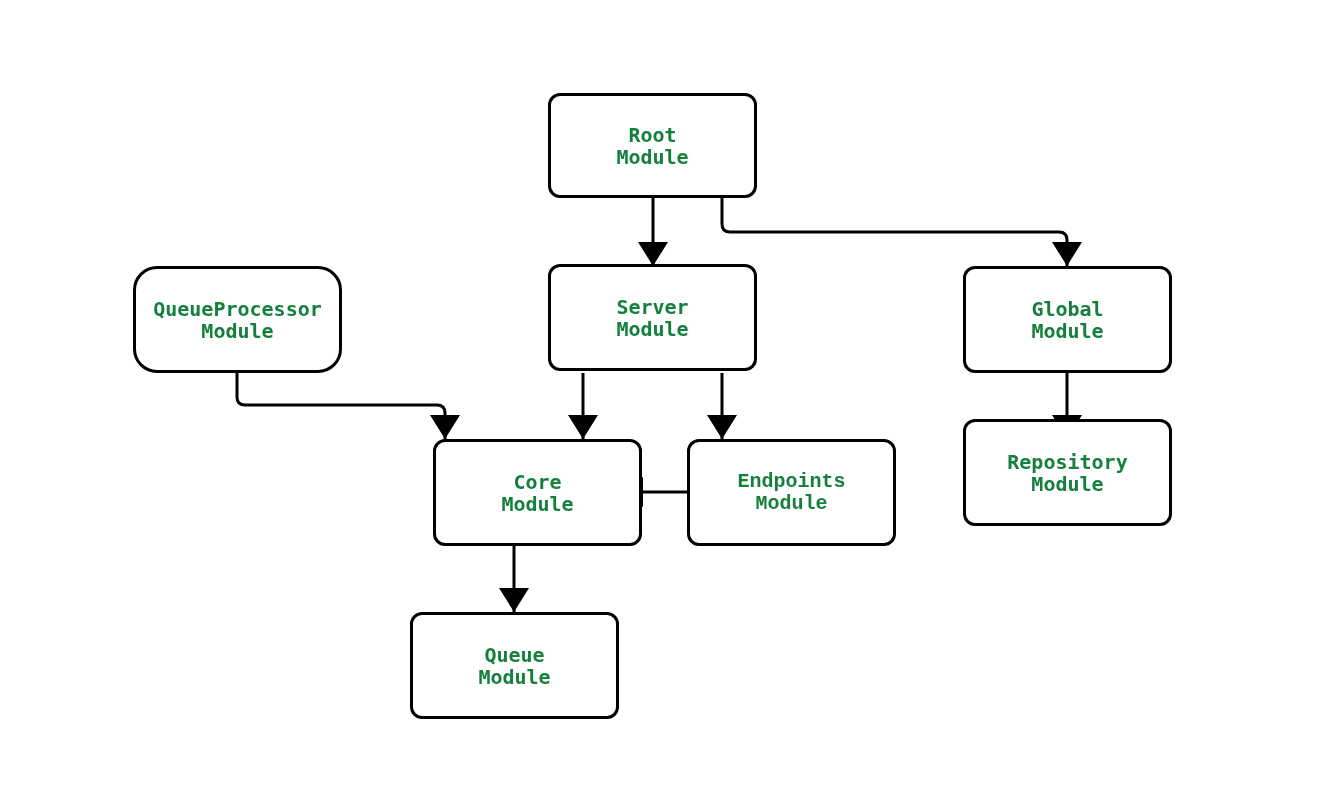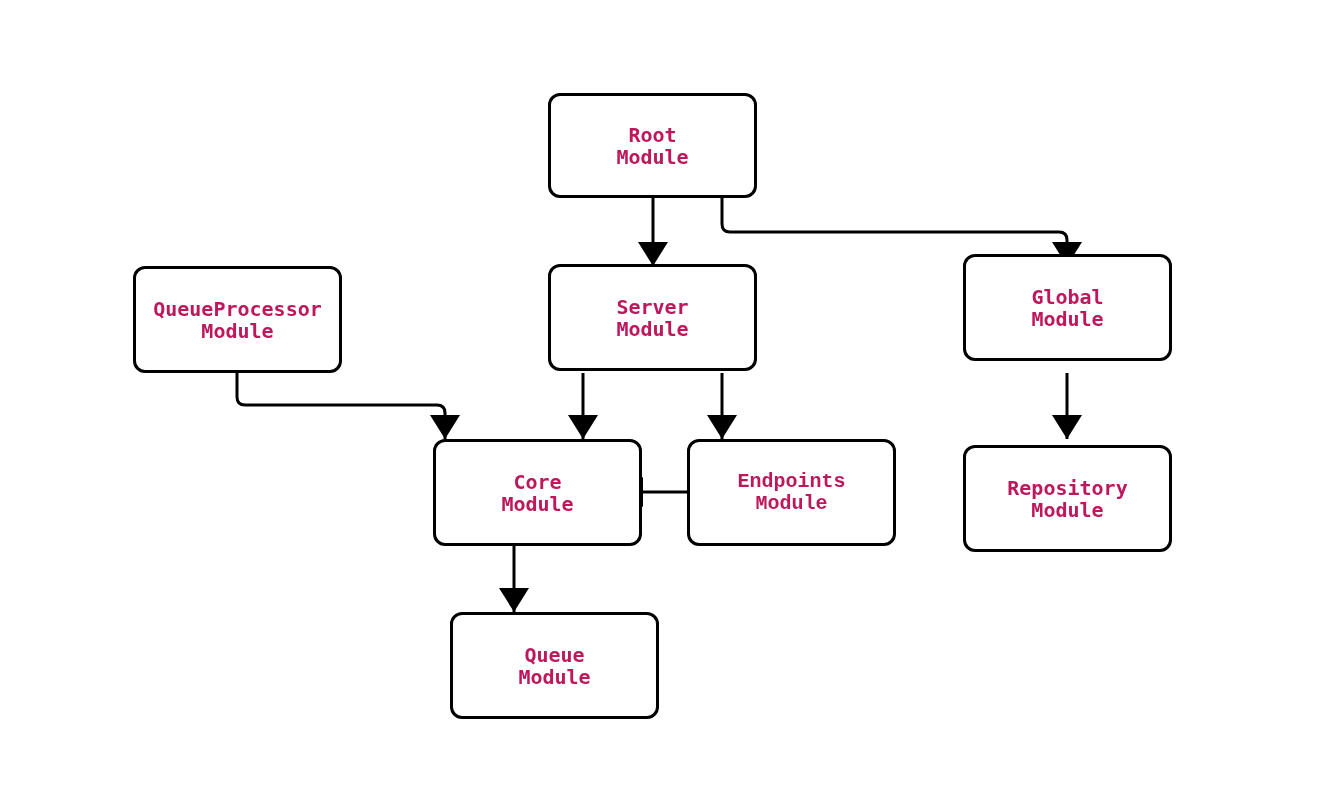--- a/index.html
+++ b/index.html
@@ -39,31 +39,31 @@
     display: flex;
     align-items: center;
     justify-content: center;
   }
   .node-label {
     white-space: pre-line;
     text-align: center;
     font-weight: bold;
     font-size: 20px;
     line-height: 22px;
-    color: #be185d;
+    color: #15803d;
   }
   
   .pos-root           { left: 548px; top: 93px; height: 105px; }
-  .pos-queueprocessor { left: 133px; top: 266px; }
+  .pos-queueprocessor { left: 133px; top: 266px; border-radius: 24px; }
   .pos-server         { left: 548px; top: 264px; }
-  .pos-global         { left: 963px; top: 254px; }
+  .pos-global         { left: 963px; top: 266px; }
   .pos-core           { left: 410px; top: 439px; margin-left: 23px; }
   .pos-endpoints      { left: 687px; top: 439px; font-family: Liberation Mono, monospace; }
-  .pos-repository     { left: 963px; top: 445px; }
-  .pos-queue          { left: 410px; top: 612px; margin-left: 40px; }
+  .pos-repository     { left: 963px; top: 419px; }
+  .pos-queue          { left: 410px; top: 612px; }
 </style>
 </head>
 <body>
 
 <div id="canvas">
 
   <svg id="edges-svg" viewBox="0 0 1337 809" xmlns="http://www.w3.org/2000/svg">
     <defs>
       <marker id="arrowhead" viewBox="0 0 8 10" refX="8" refY="5" markerWidth="8" markerHeight="10" orient="auto">
         <path d="M0,0 L8,5 L0,10 z" fill="#000000"></path>

